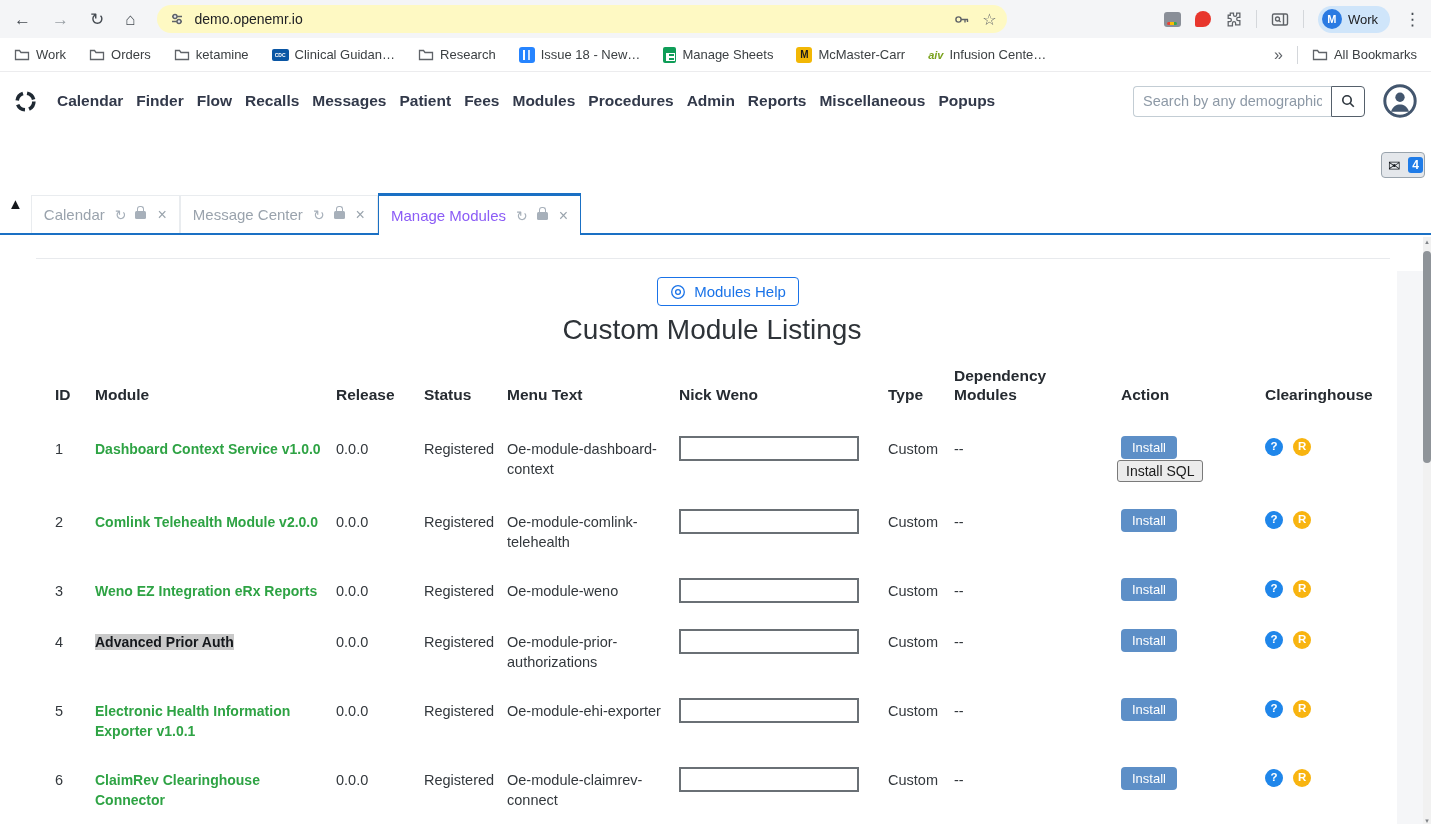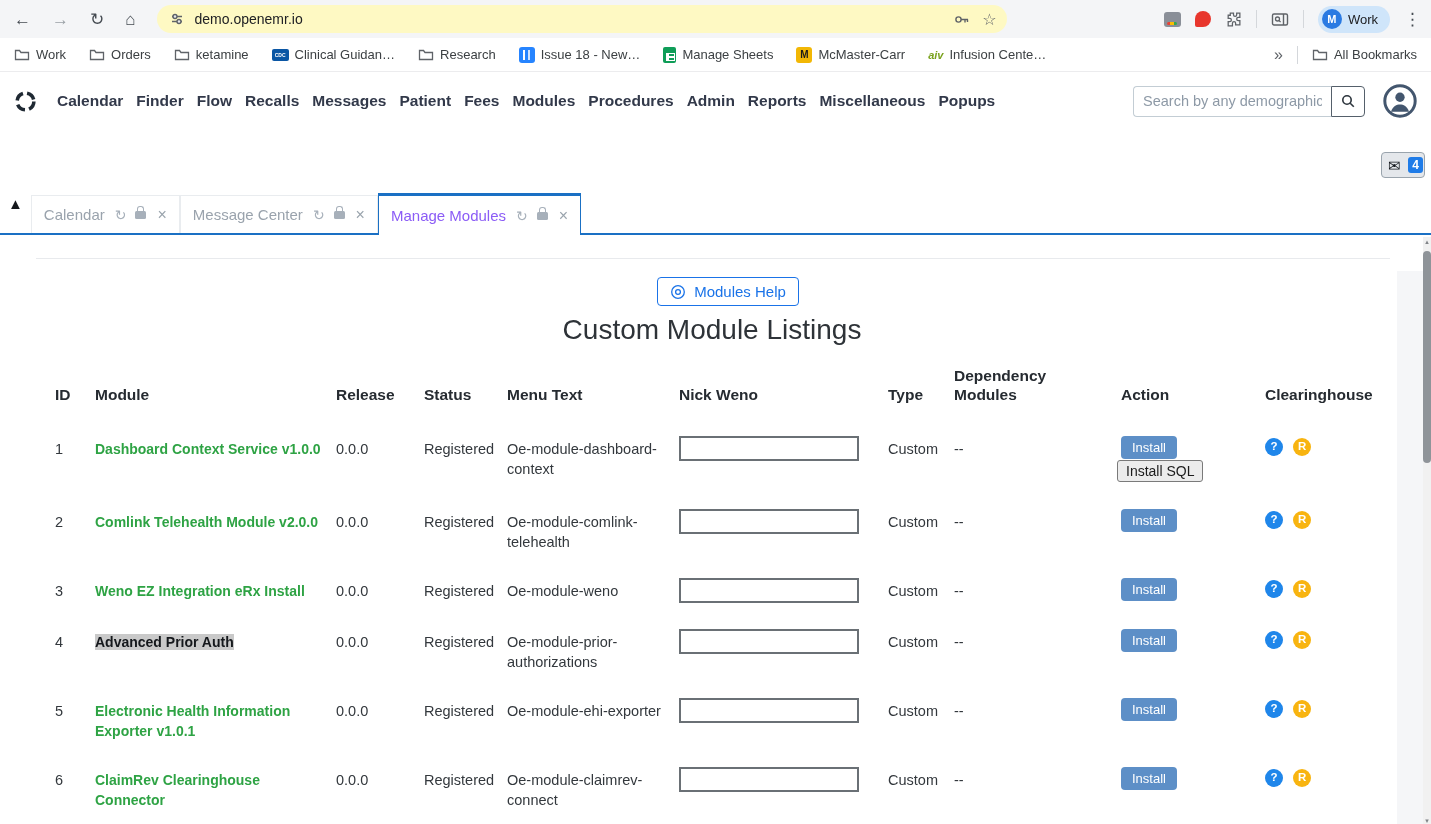--- a/index.html
+++ b/index.html
@@ -341,21 +341,21 @@
         <td>--</td>
         <td class="c-action"><button class="btn-install">Install</button></td>
         <td class="c-conf">
           <span class="circ q">?</span>
           <span class="circ r">R</span>
         </td>
       </tr>
 
       <tr class="h51 nowrap">
         <td>3</td>
-        <td><a class="modlink">Weno EZ Integration eRx Install</a></td>
+        <td><a class="modlink">Weno EZ Integration eRx Reports</a></td>
         <td>0.0.0</td>
         <td>Registered</td>
         <td>Oe-module-weno</td>
         <td class="c-nick"><input class="nick-input" value="" style=""></td>
         <td>Custom</td>
         <td>--</td>
         <td class="c-action"><button class="btn-install">Install</button></td>
         <td class="c-conf">
           <span class="circ q">?</span>
           <span class="circ r">R</span>

